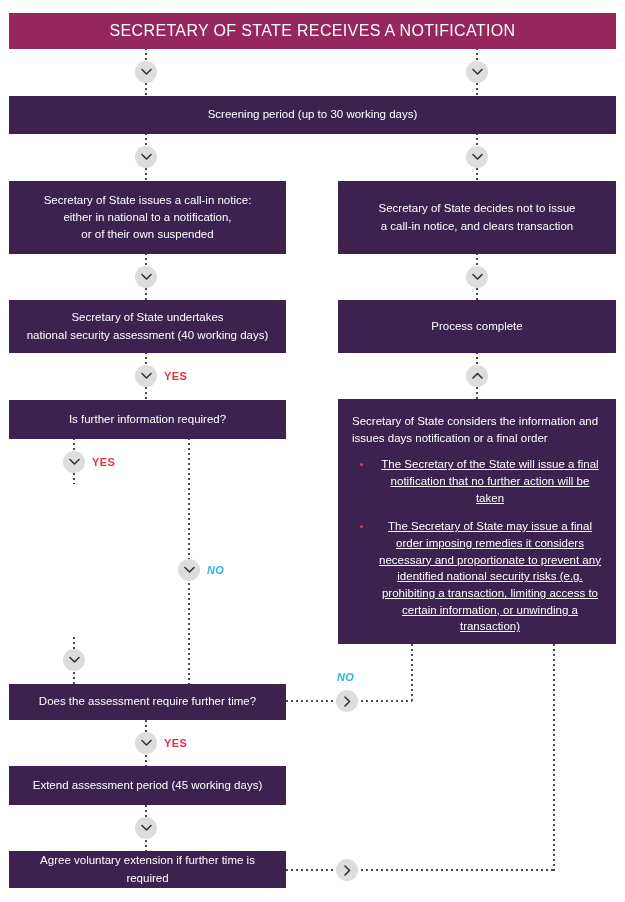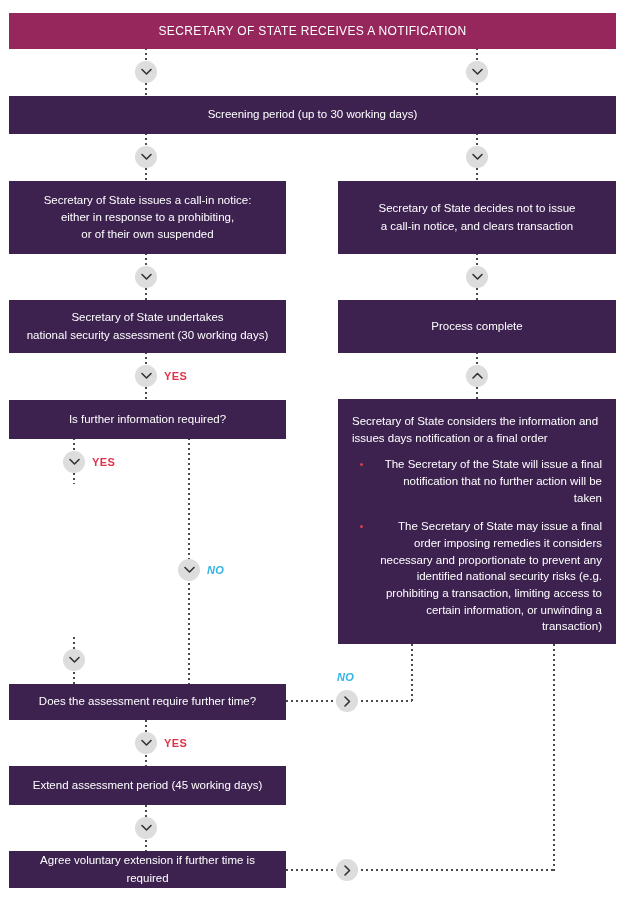--- a/index.html
+++ b/index.html
@@ -27,41 +27,42 @@
     justify-content: center;
     text-align: center;
     font-size: 11.5px;
     line-height: 1.5;
     padding: 4px 10px;
     z-index: 3;
   }
   .box.header {
     background: #96275c;
     letter-spacing: 0.35px;
-    font-size: 12px;
+    font-size: 16px;
   }
   .box.topleft {
     align-items: flex-start;
     justify-content: flex-start;
     text-align: left;
     padding: 14px 14px 12px 14px;
     flex-direction: column;
   }
   .box .lead {
     display: block;
     margin-bottom: 10px;
     line-height: 1.45;
   }
   .bullets { list-style: none; margin: 0; padding: 0; width: 100%; }
   .bullets li {
     position: relative;
     padding-left: 26px;
     margin-bottom: 12px;
     line-height: 1.45;
-    text-align: right;
+    text-align: center;
+    text-decoration: underline;
   }
   .bullets li:last-child { margin-bottom: 0; }
   .bullets li::before {
     content: "";
     position: absolute;
     left: 8px;
     top: 7px;
     width: 3px;
     height: 3px;
     background: #d43f52;
@@ -153,36 +154,36 @@
     <span>SECRETARY OF STATE RECEIVES A NOTIFICATION</span>
   </div>
 
   <div class="box" style="left:9px; top:96px; width:607px; height:38px;">
     <span>Screening period (up to 30 working days)</span>
   </div>
 
   <div class="box" style="left:9px; top:181px; width:277px; height:73px;">
     <span>
       <span>Secretary of State issues a call-in notice:</span><br>
-      <span>either in response to a prohibiting,</span><br>
+      <span>either in national to a notification,</span><br>
       <span>or of their own suspended</span>
     </span>
   </div>
 
   <div class="box" style="left:338px; top:181px; width:278px; height:73px;align-items:center;">
     <span>
       <span>Secretary of State decides not to issue</span><br>
       <span>a call-in notice, and clears transaction</span>
     </span>
   </div>
 
   <div class="box" style="left:9px; top:300px; width:277px; height:53px;">
     <span>
       <span>Secretary of State undertakes</span><br>
-      <span>national security assessment (30 working days)</span>
+      <span>national security assessment (40 working days)</span>
     </span>
   </div>
 
   <div class="box" style="left:338px; top:300px; width:278px; height:53px;">
     <span>Process complete</span>
   </div>
 
   <div class="box" style="left:9px; top:400px; width:277px; height:39px;">
     <span>Is further information required?</span>
   </div>

